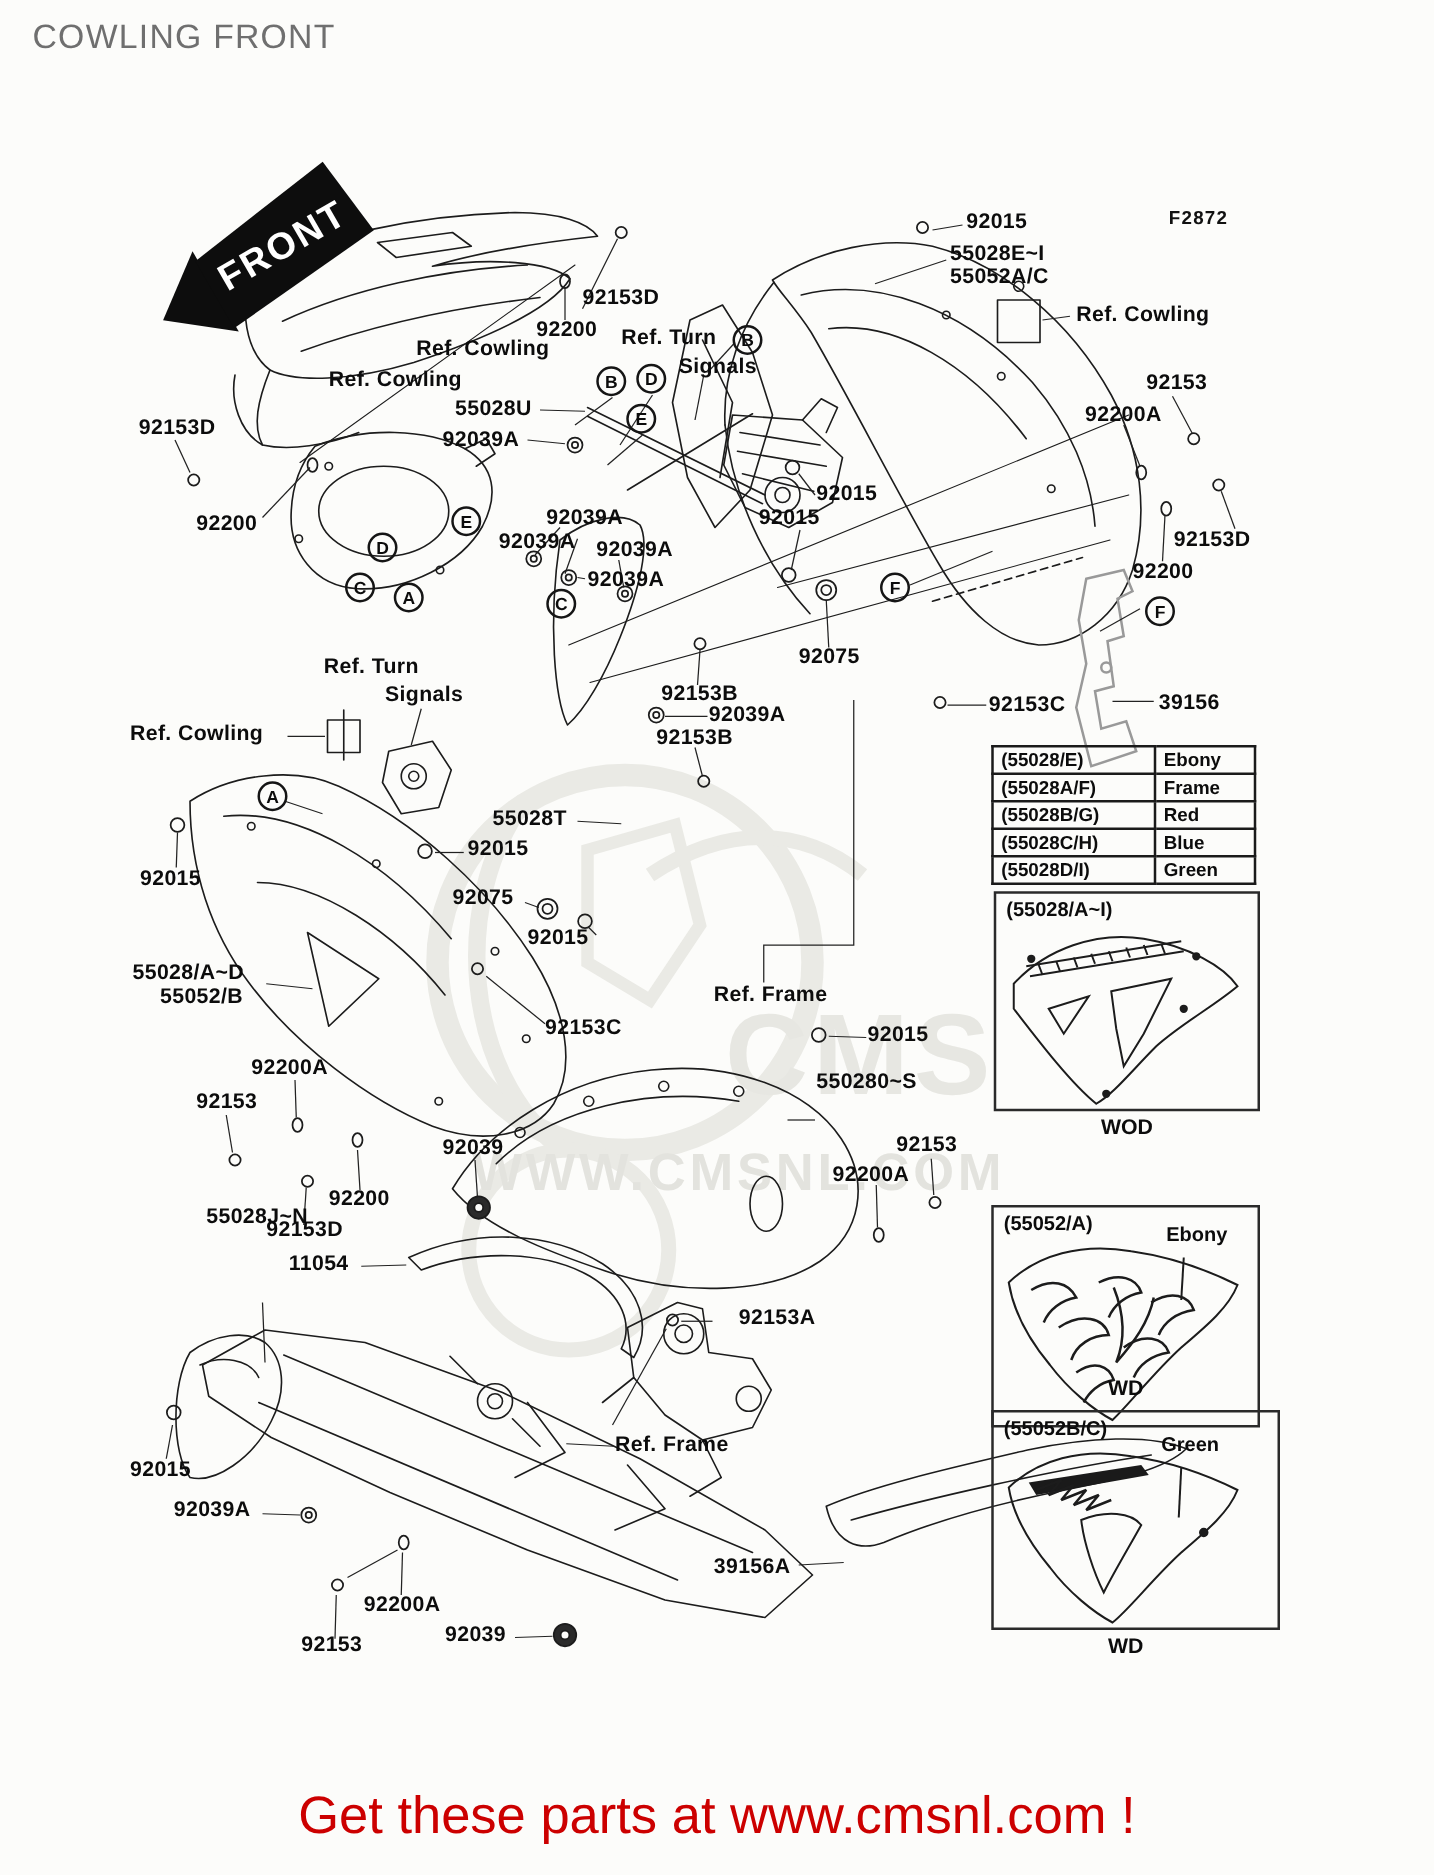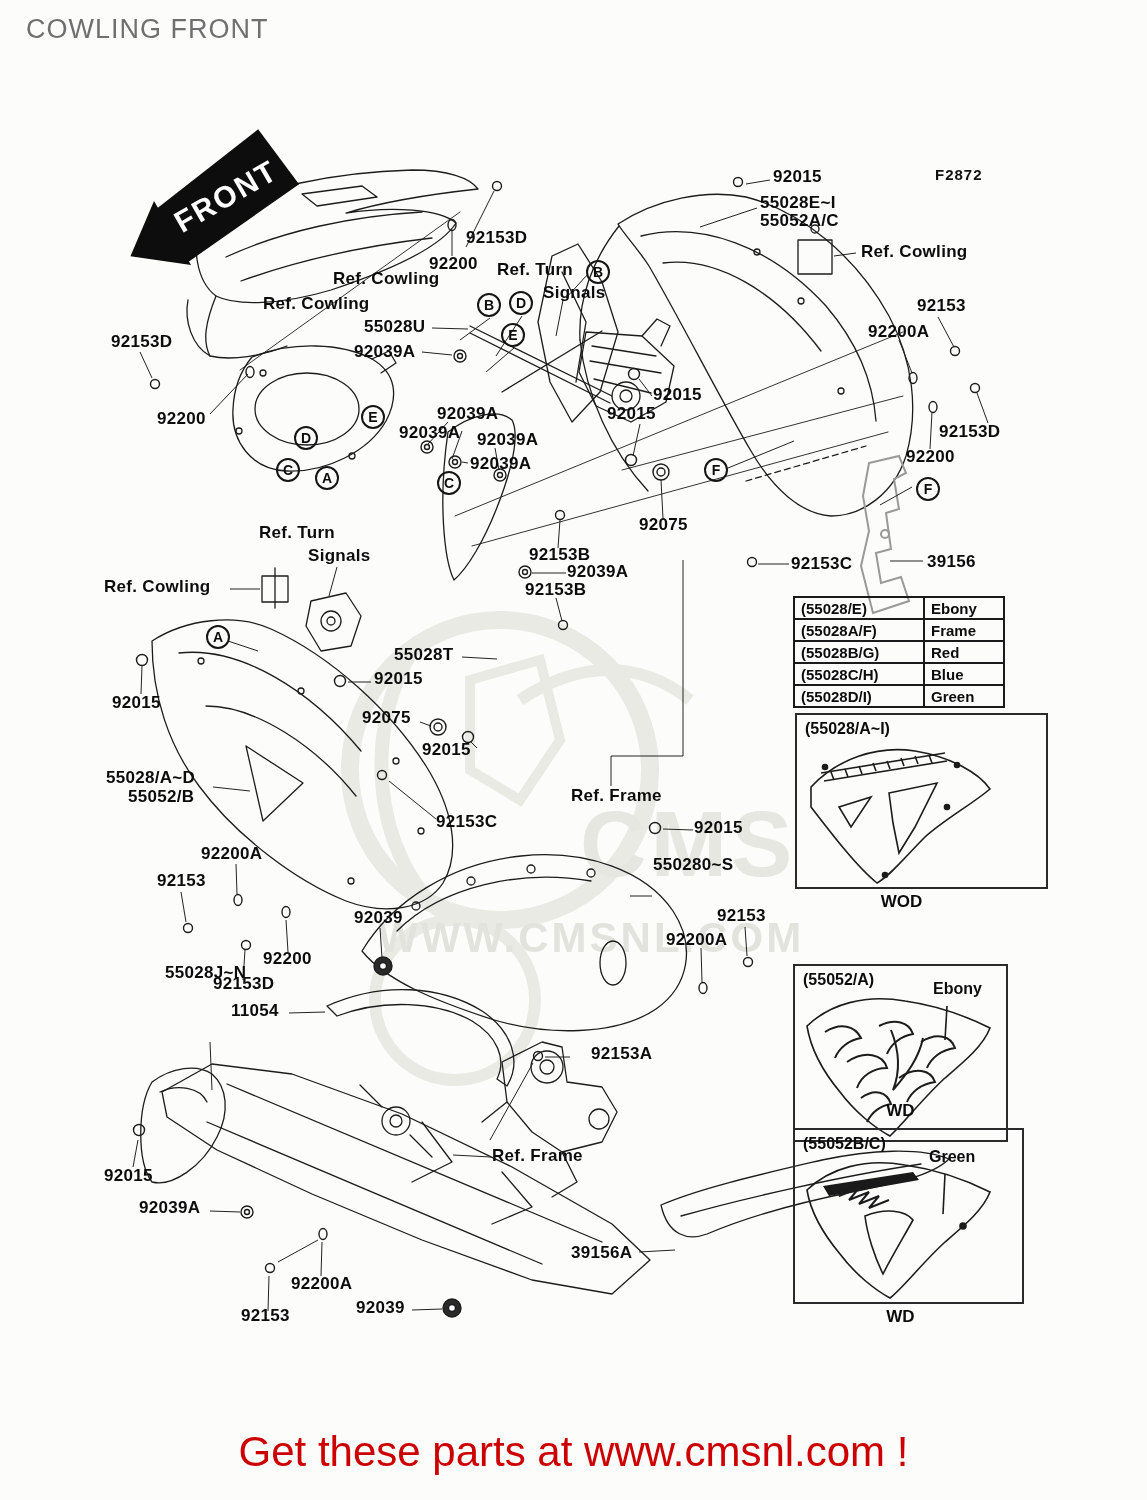--- a/index.html
+++ b/index.html
@@ -388,21 +388,21 @@
           <td class="code">(55028C/H)</td>
           <td class="name">Blue</td>
         </tr>
         <tr>
           <td class="code">(55028D/I)</td>
           <td class="name">Green</td>
         </tr>
       </tbody>
   </table>
 
-  <div class="vbox" style="left:795px;top:713px;width:253px;height:176px;">
+  <div class="vbox" style="left:795px;top:713px;width:213px;height:176px;">
     <svg width="209" height="172" viewBox="0 0 209 172">
       <g fill="none" stroke="#1c1c1c" stroke-width="1.6">
         <path d="M14,72 C40,44 80,30 118,36 C154,42 182,58 193,74 C174,90 148,104 128,122 C108,142 94,160 80,168 C60,152 34,118 14,92 Z"></path>
         <path d="M24,58 L148,38 M27,66 L150,46"></path>
         <path d="M34,57 L37,65 M48,54 L51,62 M62,51 L65,59 M76,48 L79,56 M90,46 L93,54 M104,43 L107,51 M118,41 L121,49 M132,40 L135,48"></path>
         <path d="M92,78 L140,68 L118,112 L102,138 L96,108 Z"></path>
         <path d="M42,92 L74,82 L54,112 Z"></path>
         <circle cx="28" cy="52" r="2.5" fill="#1c1c1c"></circle>
           <circle cx="160" cy="50" r="2.5" fill="#1c1c1c"></circle>
         <circle cx="150" cy="92" r="2.5" fill="#1c1c1c"></circle>

